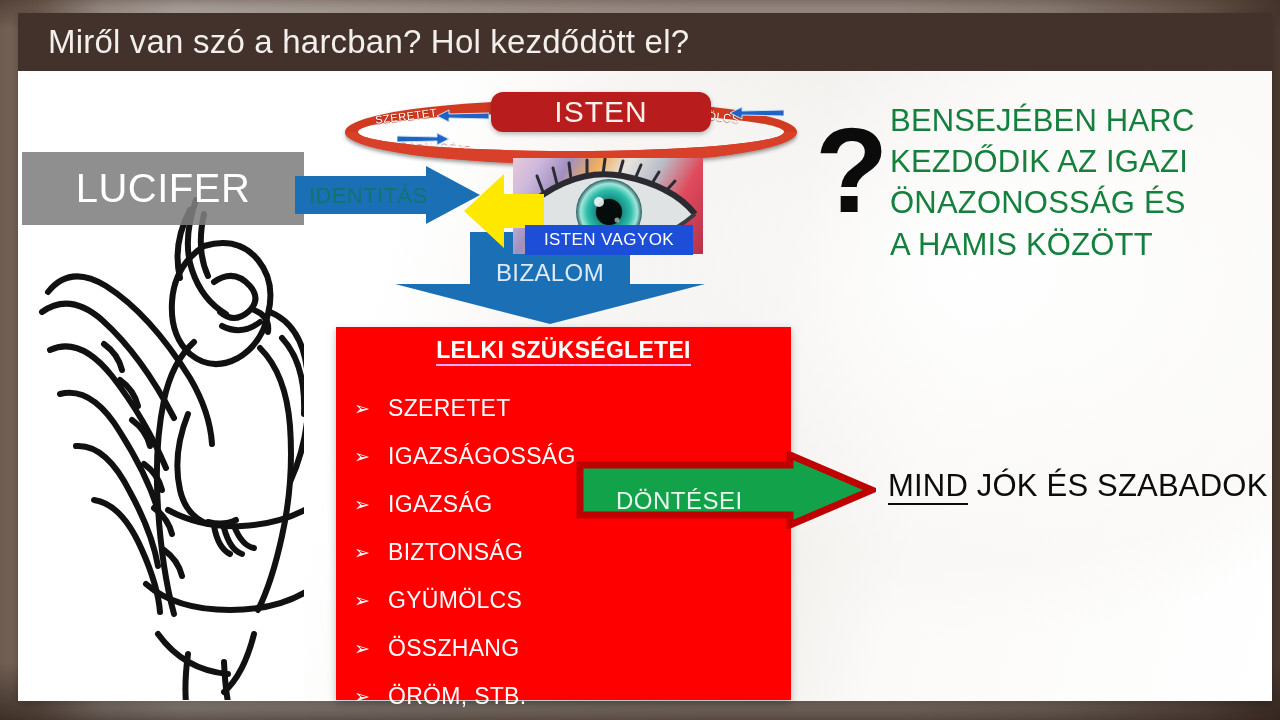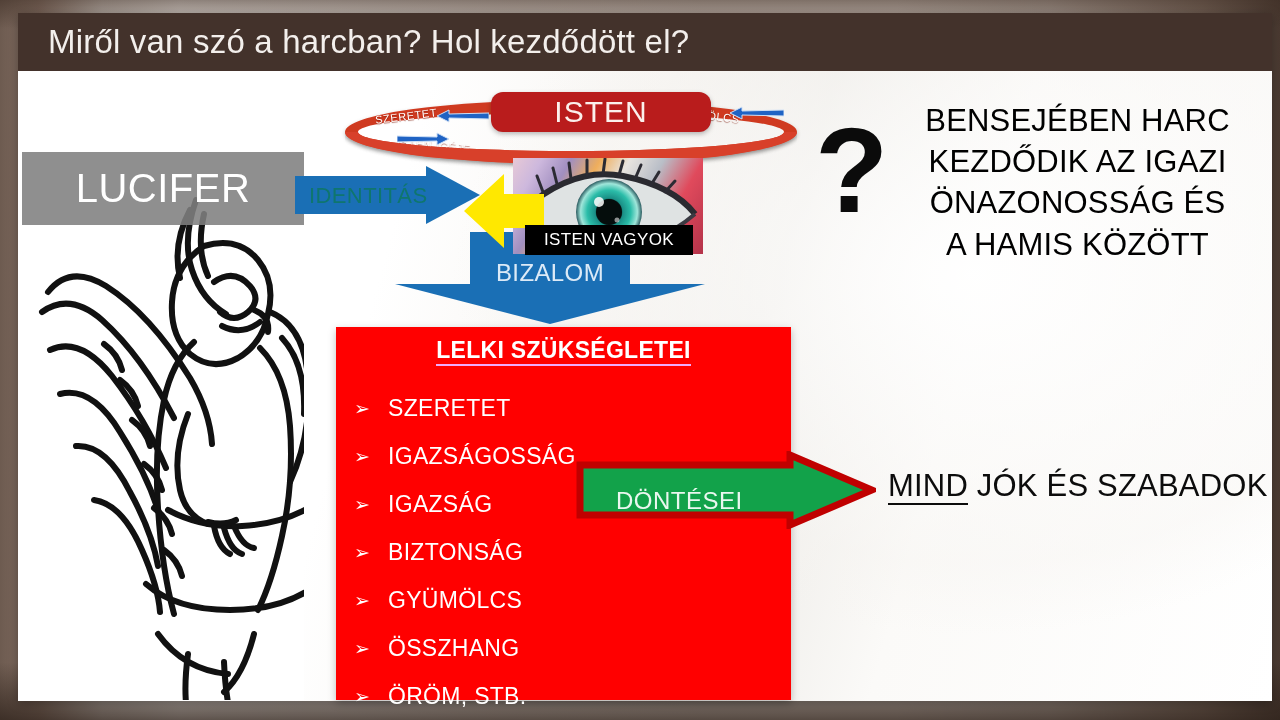--- a/index.html
+++ b/index.html
@@ -148,34 +148,34 @@
     color:#d7e7f5;font-size:22px;letter-spacing:.3px;
   }
   .down-arrow .l2{
     position:absolute;left:0;top:27px;width:310px;text-align:center;
     color:#dceaf7;font-size:24px;letter-spacing:.4px;
   }
 
   
   .isten-vagyok{
     position:absolute;left:525px;top:225px;width:168px;height:30px;z-index:10;
-    background:#000000;display:flex;align-items:center;justify-content:center;
+    background:#1d4ed8;display:flex;align-items:center;justify-content:center;
   }
   .isten-vagyok span{color:#ffffff;font-size:17px;letter-spacing:.4px;}
 
   
   .qmark{
     position:absolute;left:815px;top:110px;z-index:6;
     font-size:120px;color:#0b0b0b;line-height:1;font-weight:700;
   }
 
   
   .right-text{
     position:absolute;left:890px;top:100px;width:375px;z-index:6;
-    text-align:center;color:#000000;font-size:31px;line-height:1.33;letter-spacing:.2px;
+    text-align:left;color:#15803d;font-size:31px;line-height:1.33;letter-spacing:.2px;
   }
   .right-text div{white-space:nowrap;}
 
   
   .needs-box{
     position:absolute;left:336px;top:327px;width:455px;height:373px;z-index:5;
     background:#ff0000;
     box-shadow:0 3px 8px rgba(0,0,0,.25);
   }
   .needs-title{

